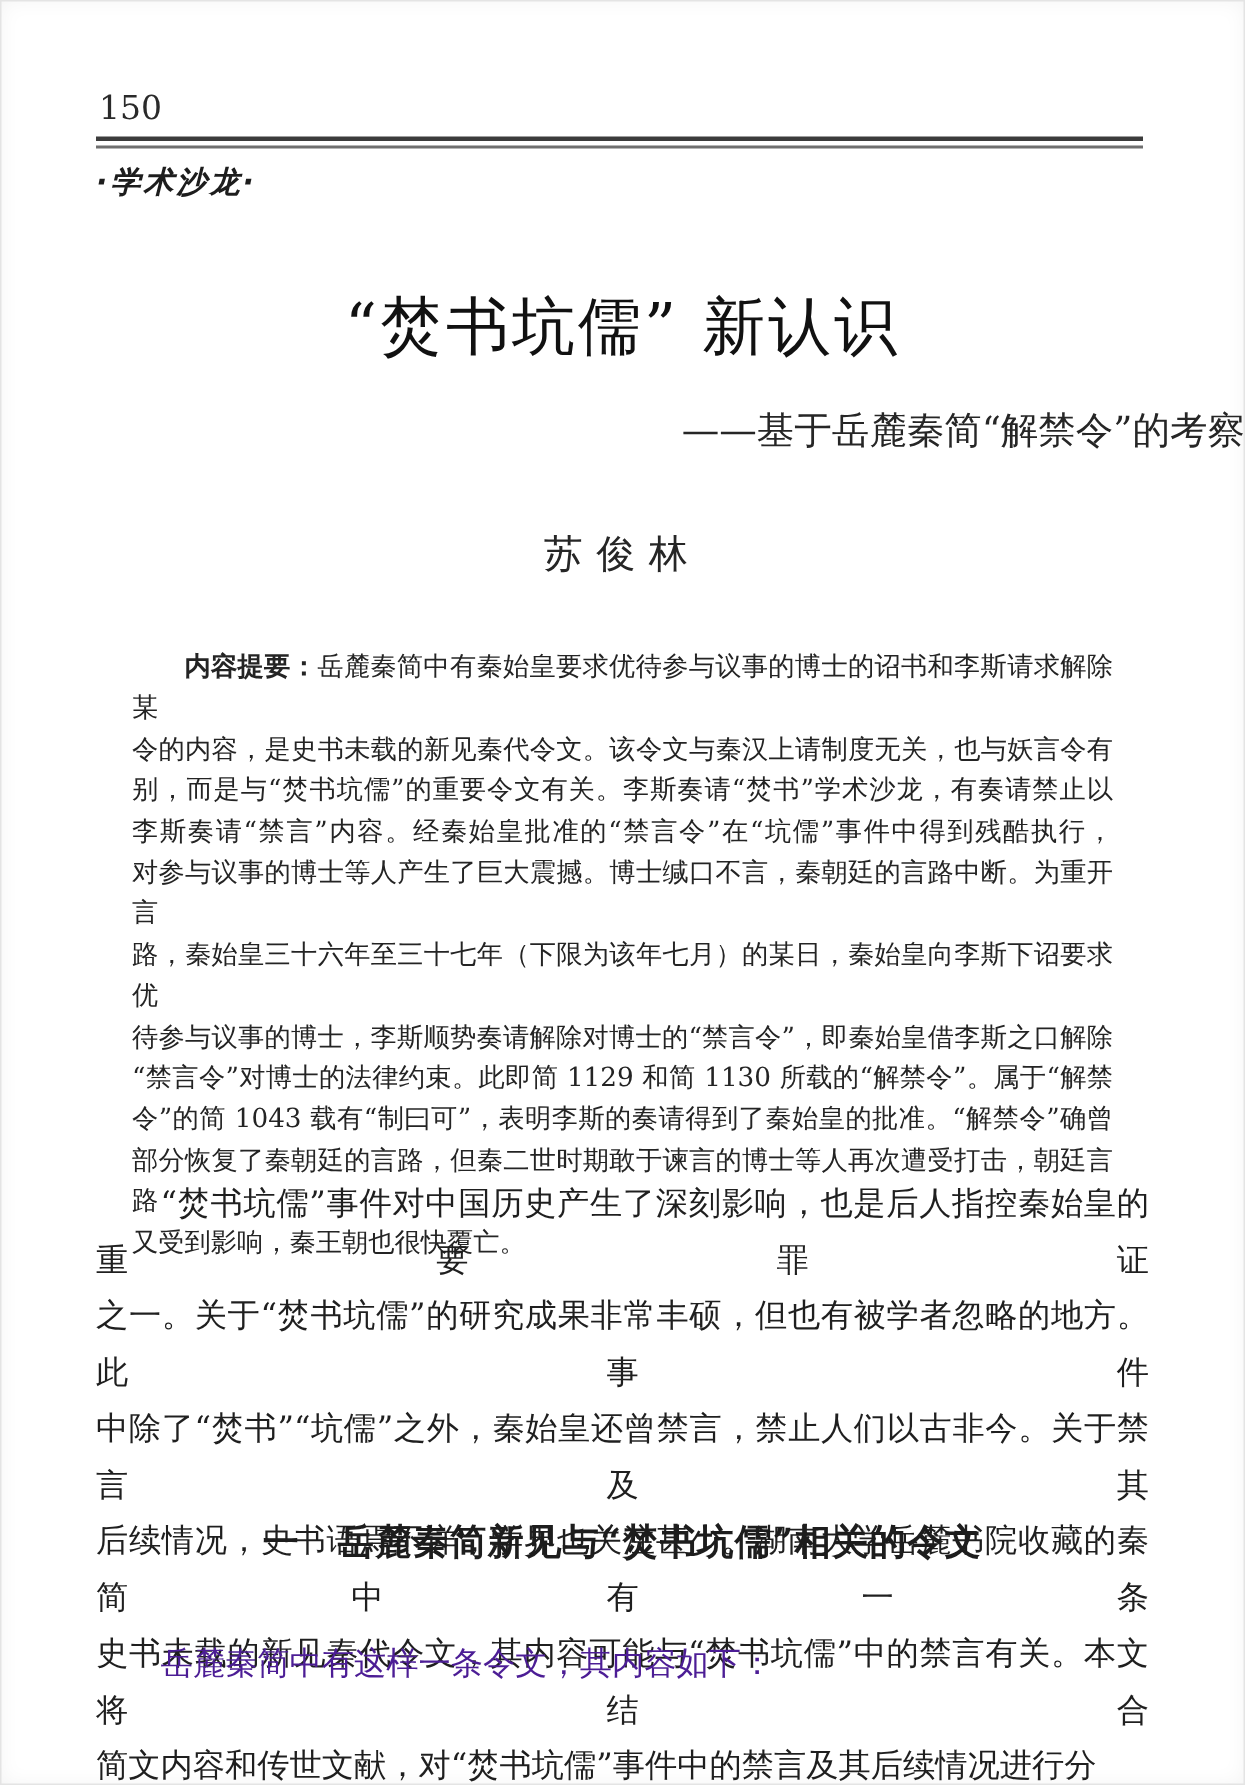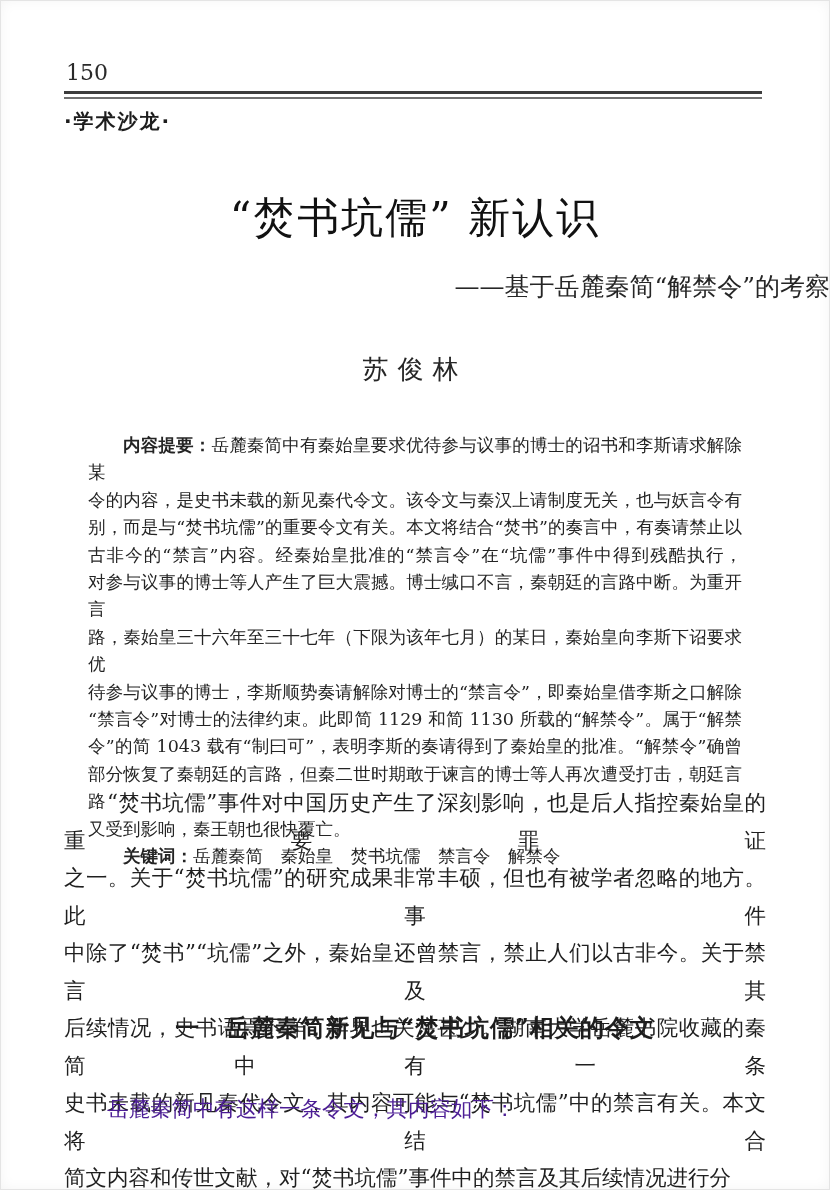--- a/index.html
+++ b/index.html
@@ -36,20 +36,21 @@
   }
   .section-marker {
     position: absolute;
     left: 64px;
     top: 108px;
     font-size: 20px;
     font-weight: bold;
     font-family: "DejaVu Sans", "Liberation Sans", sans-serif;
     letter-spacing: 2px;
     color: #1d1d1d;
+    font-style: italic;
   }
   .title {
     position: absolute;
     left: 0;
     right: 0;
     top: 190px;
     margin: 0;
     text-align: center;
     font-size: 42px;
     font-weight: normal;
@@ -136,30 +137,29 @@
 
   <h1 class="title">“焚书坑儒” 新认识</h1>
 
   <div class="subtitle">——基于岳麓秦简“解禁令”的考察</div>
 
   <div class="author">苏俊林</div>
 
   <div class="abstract">
     <div class="indent jl"><span class="blabel">内容提要：</span><span>岳麓秦简中有秦始皇要求优待参与议事的博士的诏书和李斯请求解除某</span></div>
     <div class="jl">令的内容，是史书未载的新见秦代令文。该令文与秦汉上请制度无关，也与妖言令有</div>
-    <div class="jl">别，而是与“焚书坑儒”的重要令文有关。本文将结合“焚书”的奏言中，有奏请禁止以</div>
-    <div class="jl">古非今的“禁言”内容。经秦始皇批准的“禁言令”在“坑儒”事件中得到残酷执行，</div>
+    <div class="jl">别，而是与“焚书坑儒”的重要令文有关。李斯奏请“焚书”学术沙龙，有奏请禁止以</div>
+    <div class="jl">李斯奏请“禁言”内容。经秦始皇批准的“禁言令”在“坑儒”事件中得到残酷执行，</div>
     <div class="jl">对参与议事的博士等人产生了巨大震撼。博士缄口不言，秦朝廷的言路中断。为重开言</div>
     <div class="jl">路，秦始皇三十六年至三十七年（下限为该年七月）的某日，秦始皇向李斯下诏要求优</div>
     <div class="jl">待参与议事的博士，李斯顺势奏请解除对博士的“禁言令”，即秦始皇借李斯之口解除</div>
     <div class="jl">“禁言令”对博士的法律约束。此即简 1129 和简 1130 所载的“解禁令”。属于“解禁</div>
     <div class="jl">令”的简 1043 载有“制曰可”，表明李斯的奏请得到了秦始皇的批准。“解禁令”确曾</div>
     <div class="jl">部分恢复了秦朝廷的言路，但秦二世时期敢于谏言的博士等人再次遭受打击，朝廷言路</div>
     <div>又受到影响，秦王朝也很快覆亡。</div>
-    <div class="indent"><span class="blabel">关键词：</span><span>岳麓秦简　秦始皇　焚书坑儒　禁言令　解禁令</span></div>
   </div>
 
   <div class="body-par">
     <div class="indent jl">“焚书坑儒”事件对中国历史产生了深刻影响，也是后人指控秦始皇的重要罪证</div>
     <div class="jl">之一。关于“焚书坑儒”的研究成果非常丰硕，但也有被学者忽略的地方。此事件</div>
     <div class="jl">中除了“焚书”“坑儒”之外，秦始皇还曾禁言，禁止人们以古非今。关于禁言及其</div>
     <div class="jl">后续情况，史书语焉不详，学界也关注甚少。湖南大学岳麓书院收藏的秦简中有一条</div>
     <div class="jl">史书未载的新见秦代令文，其内容可能与“焚书坑儒”中的禁言有关。本文将结合</div>
     <div>简文内容和传世文献，对“焚书坑儒”事件中的禁言及其后续情况进行分析。</div>
   </div>

